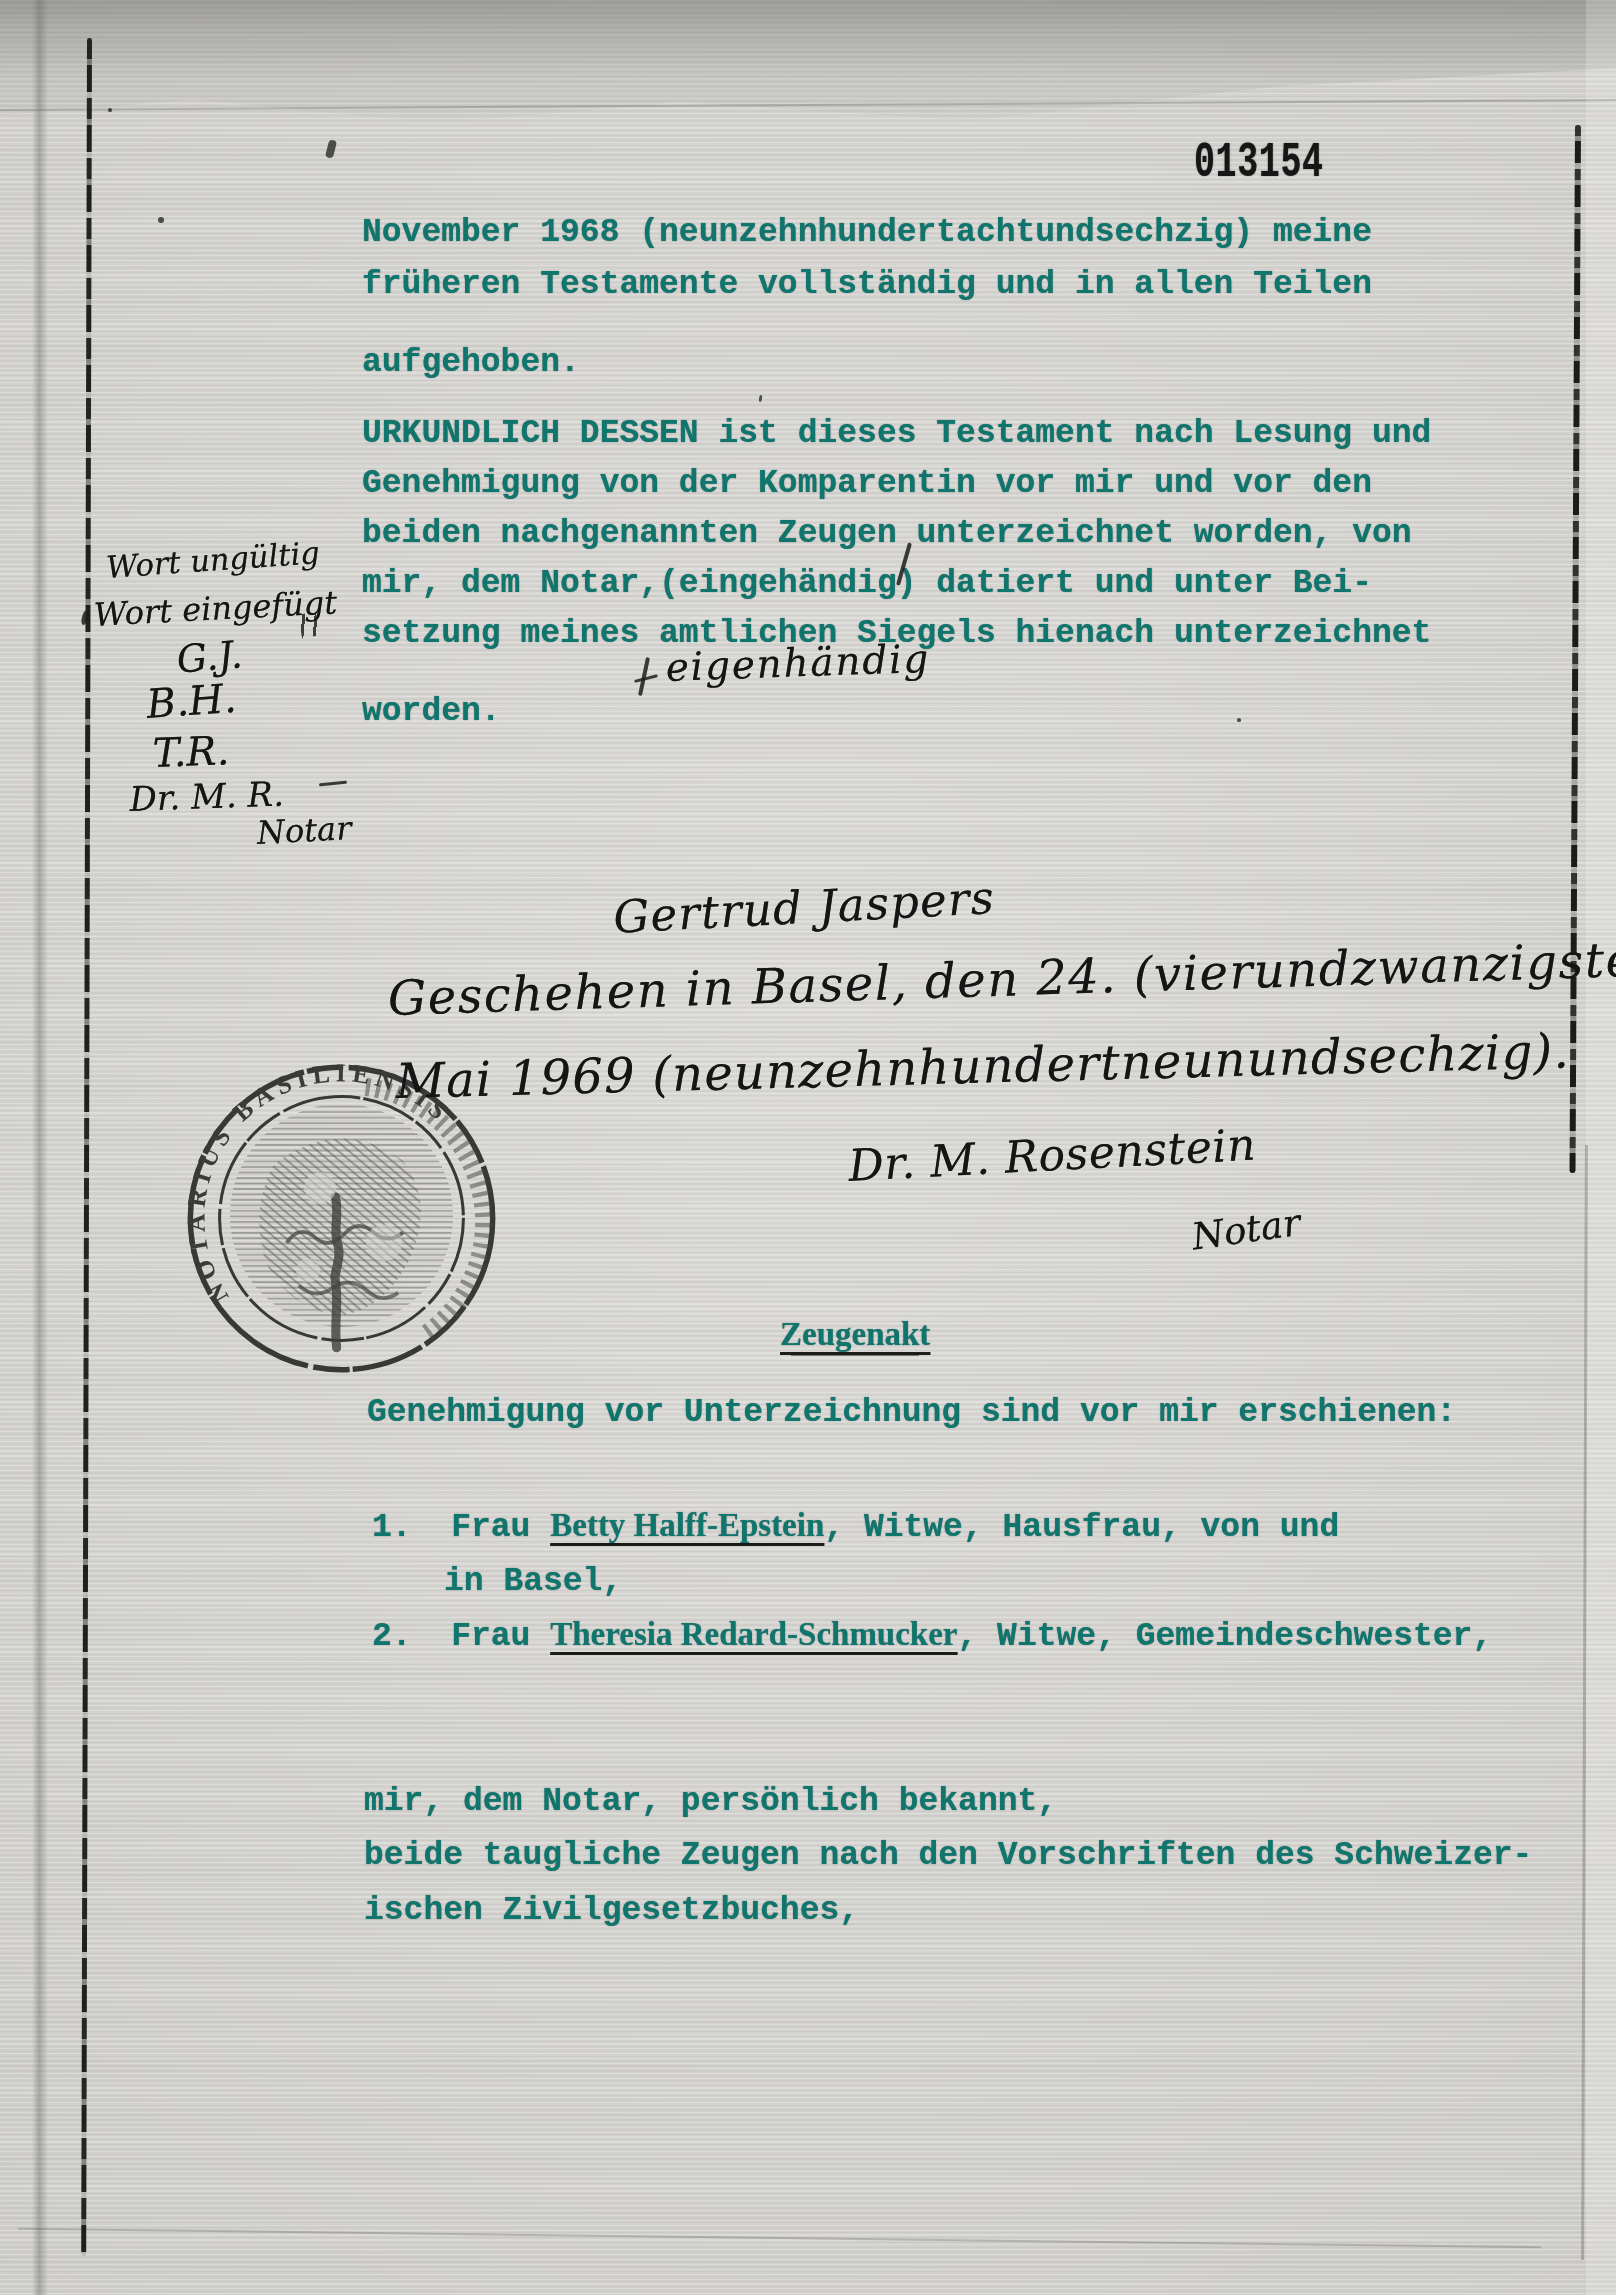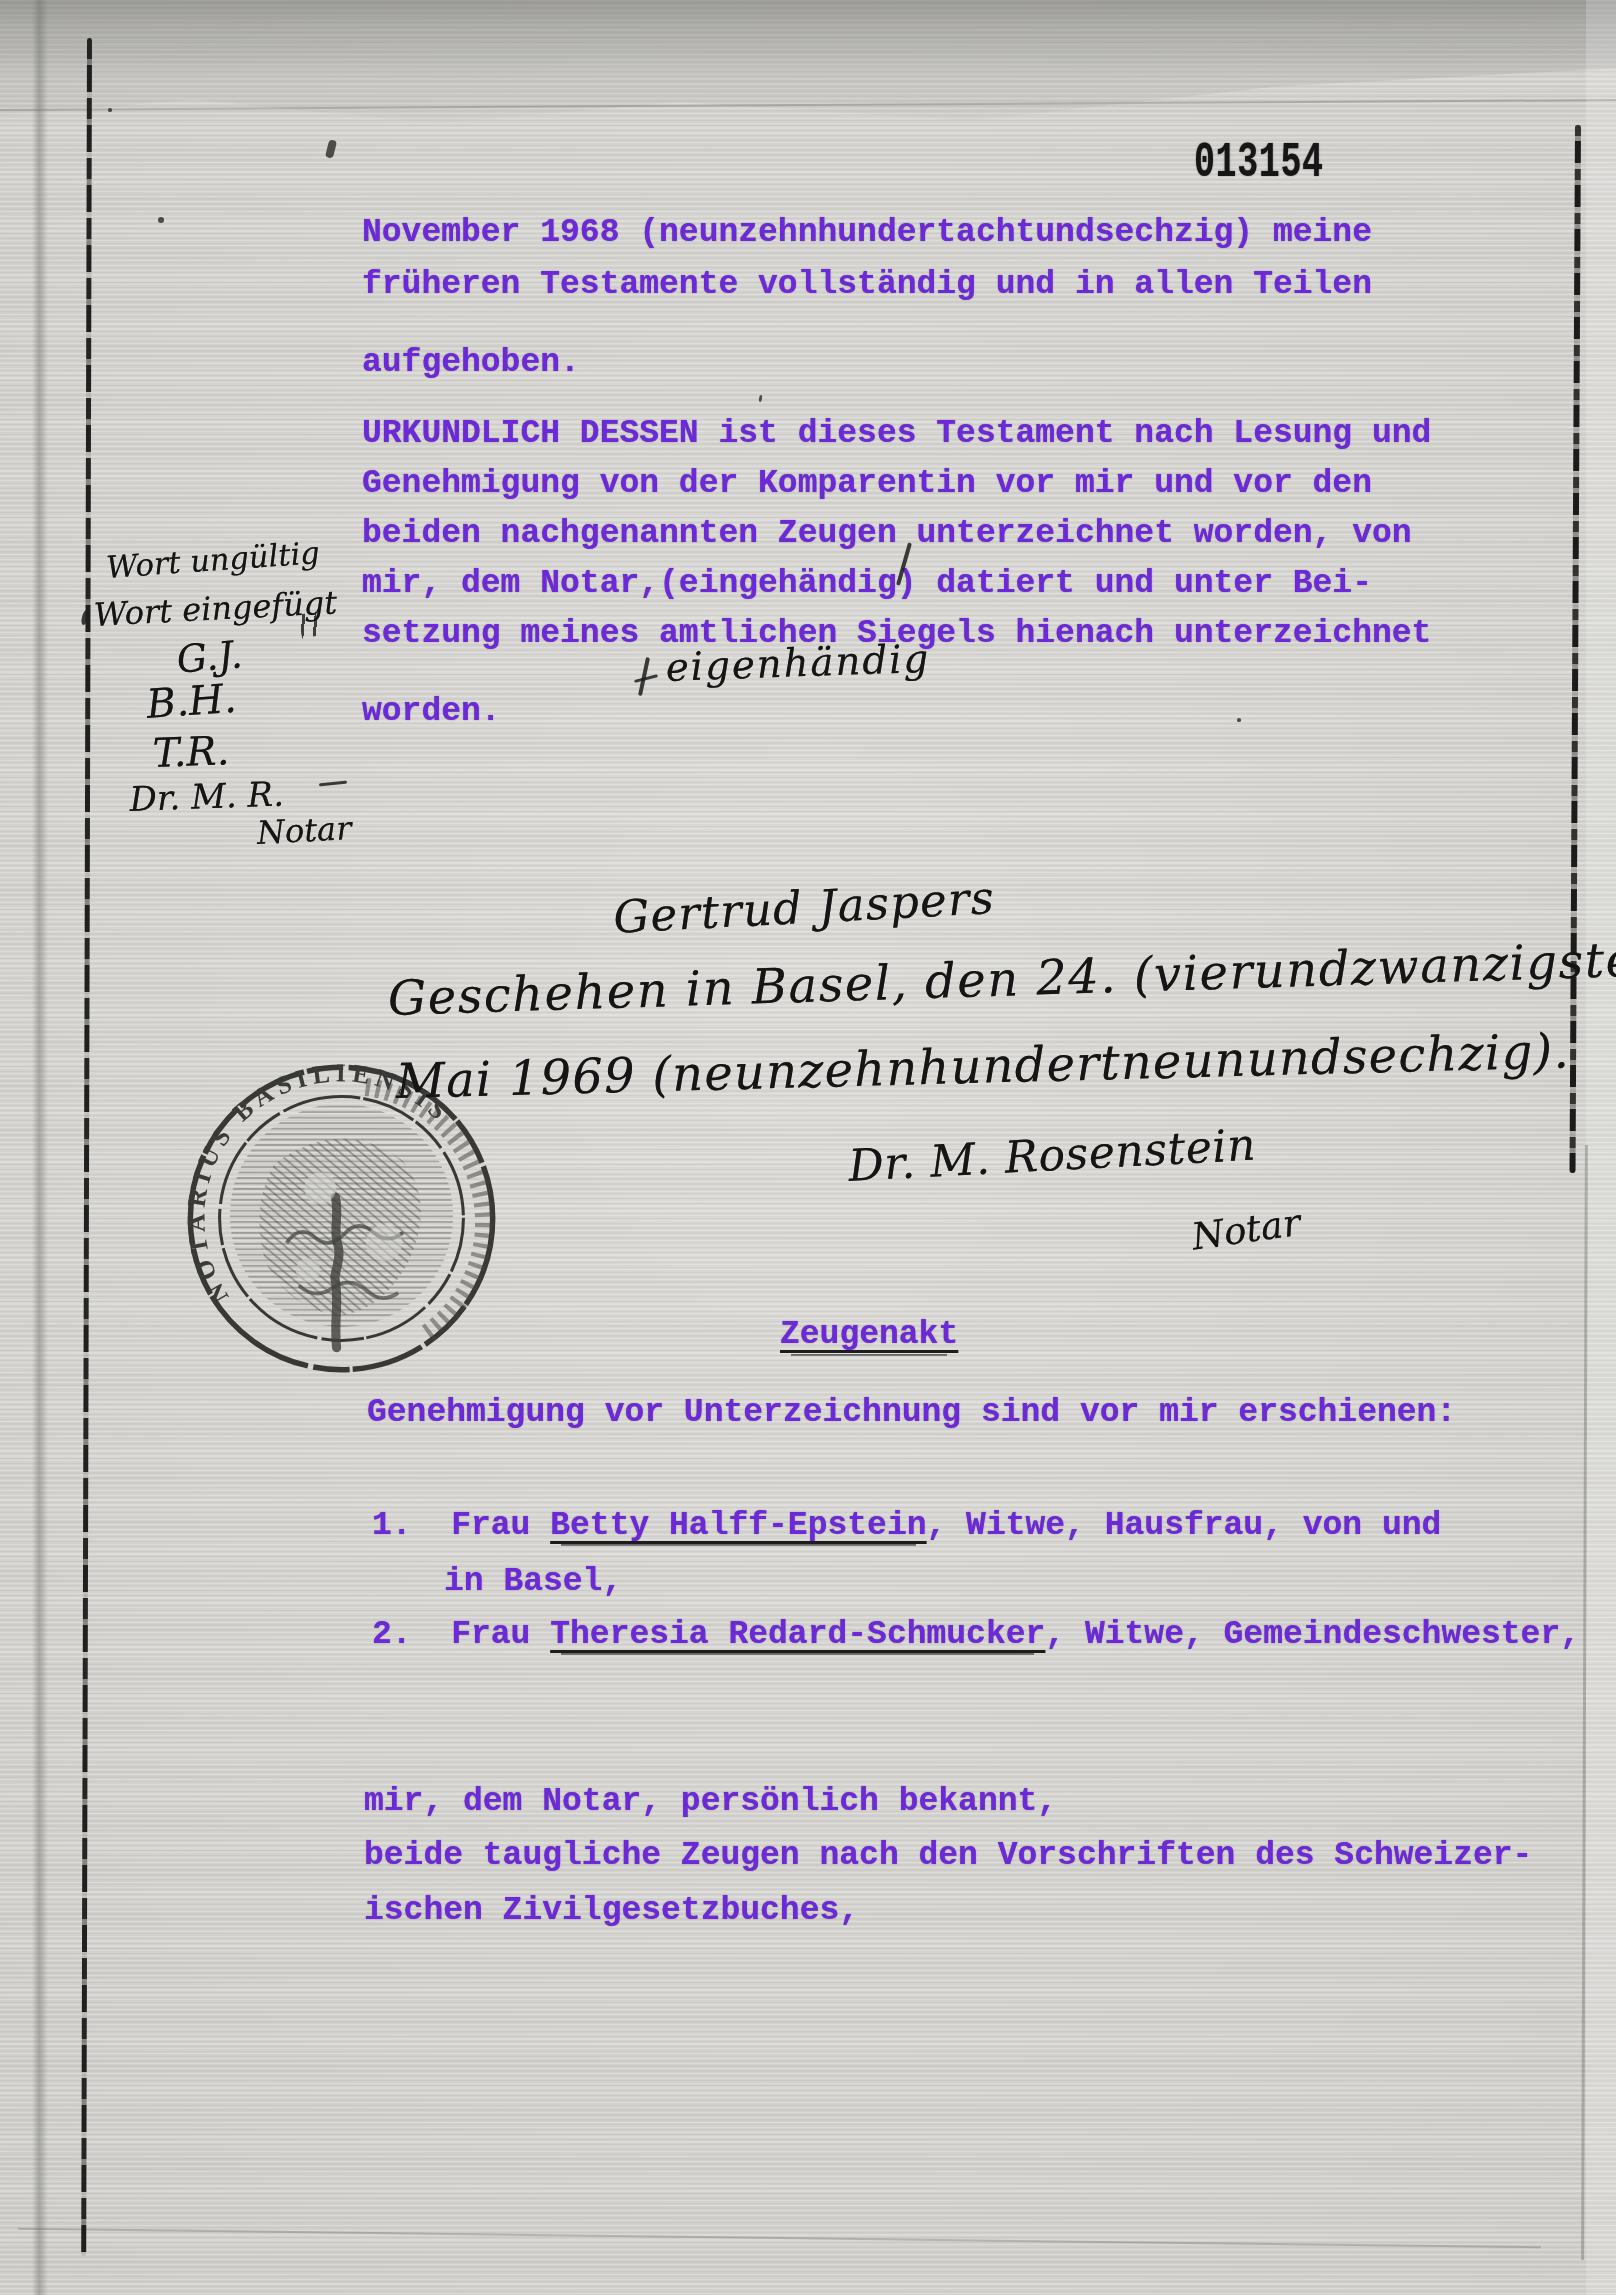--- a/index.html
+++ b/index.html
@@ -41,36 +41,36 @@
       rgba(28,28,28,.88) 0 11px, rgba(28,28,28,.38) 11px 16.4px,
       rgba(12,12,12,.92) 16.4px 38px, rgba(28,28,28,.22) 38px 44px);
   }
   .rule-right-faint {
     position:absolute; left:1583px; top:1145px; width:3px; height:1115px; z-index:3;
     transform:rotate(.20deg); background:rgba(90,90,88,.35);
   }
   .tw {
     position:absolute; z-index:4; white-space:pre;
     font:700 33px/1.15 "Liberation Mono", monospace;
-    color:#6d28d9; text-shadow:0 0 1.2px rgba(30,30,30,.55);
+    color:#0f766e; text-shadow:0 0 1.2px rgba(30,30,30,.55);
   }
   .stamp-number {
     position:absolute; left:1194px; top:138px; z-index:4;
     font:700 35px/1 "Liberation Mono", monospace; letter-spacing:0.6px;
     color:#161616; transform:scaleY(1.45); transform-origin:top left;
     text-shadow:0 0 1.2px rgba(20,20,20,.6);
   }
   .hw {
     position:absolute; z-index:6; white-space:pre;
     font-family:"DejaVu Serif", serif; font-style:italic; font-weight:400;
     color:#151515; text-shadow:0 0 0.6px rgba(20,20,20,.65);
     transform-origin:left top;
   }
   .uline { text-decoration:underline; text-decoration-thickness:3px; text-underline-offset:7.3px; text-decoration-color:rgba(22,22,22,.92); }
-  .uline2 { box-shadow:0 12.8px 0 -11px rgba(25,25,25,.6); }
+  .uline2 { box-shadow:0 12.8px 0 -11px rgba(25,25,25,.6);font-family:Liberation Serif, serif; }
   .mark { position:absolute; background:#1d1d1d; border-radius:1.8px; opacity:.85; z-index:6; }
   .speck { position:absolute; background:#2a2a2a; border-radius:50%; opacity:.8; z-index:4; }
   .seal { position:absolute; left:183px; top:1060px; width:317px; height:317px; z-index:5; opacity:.88; }
 </style>
 </head>
 <body>
 
 <div class="page">
 
   <div class="texture"></div>

